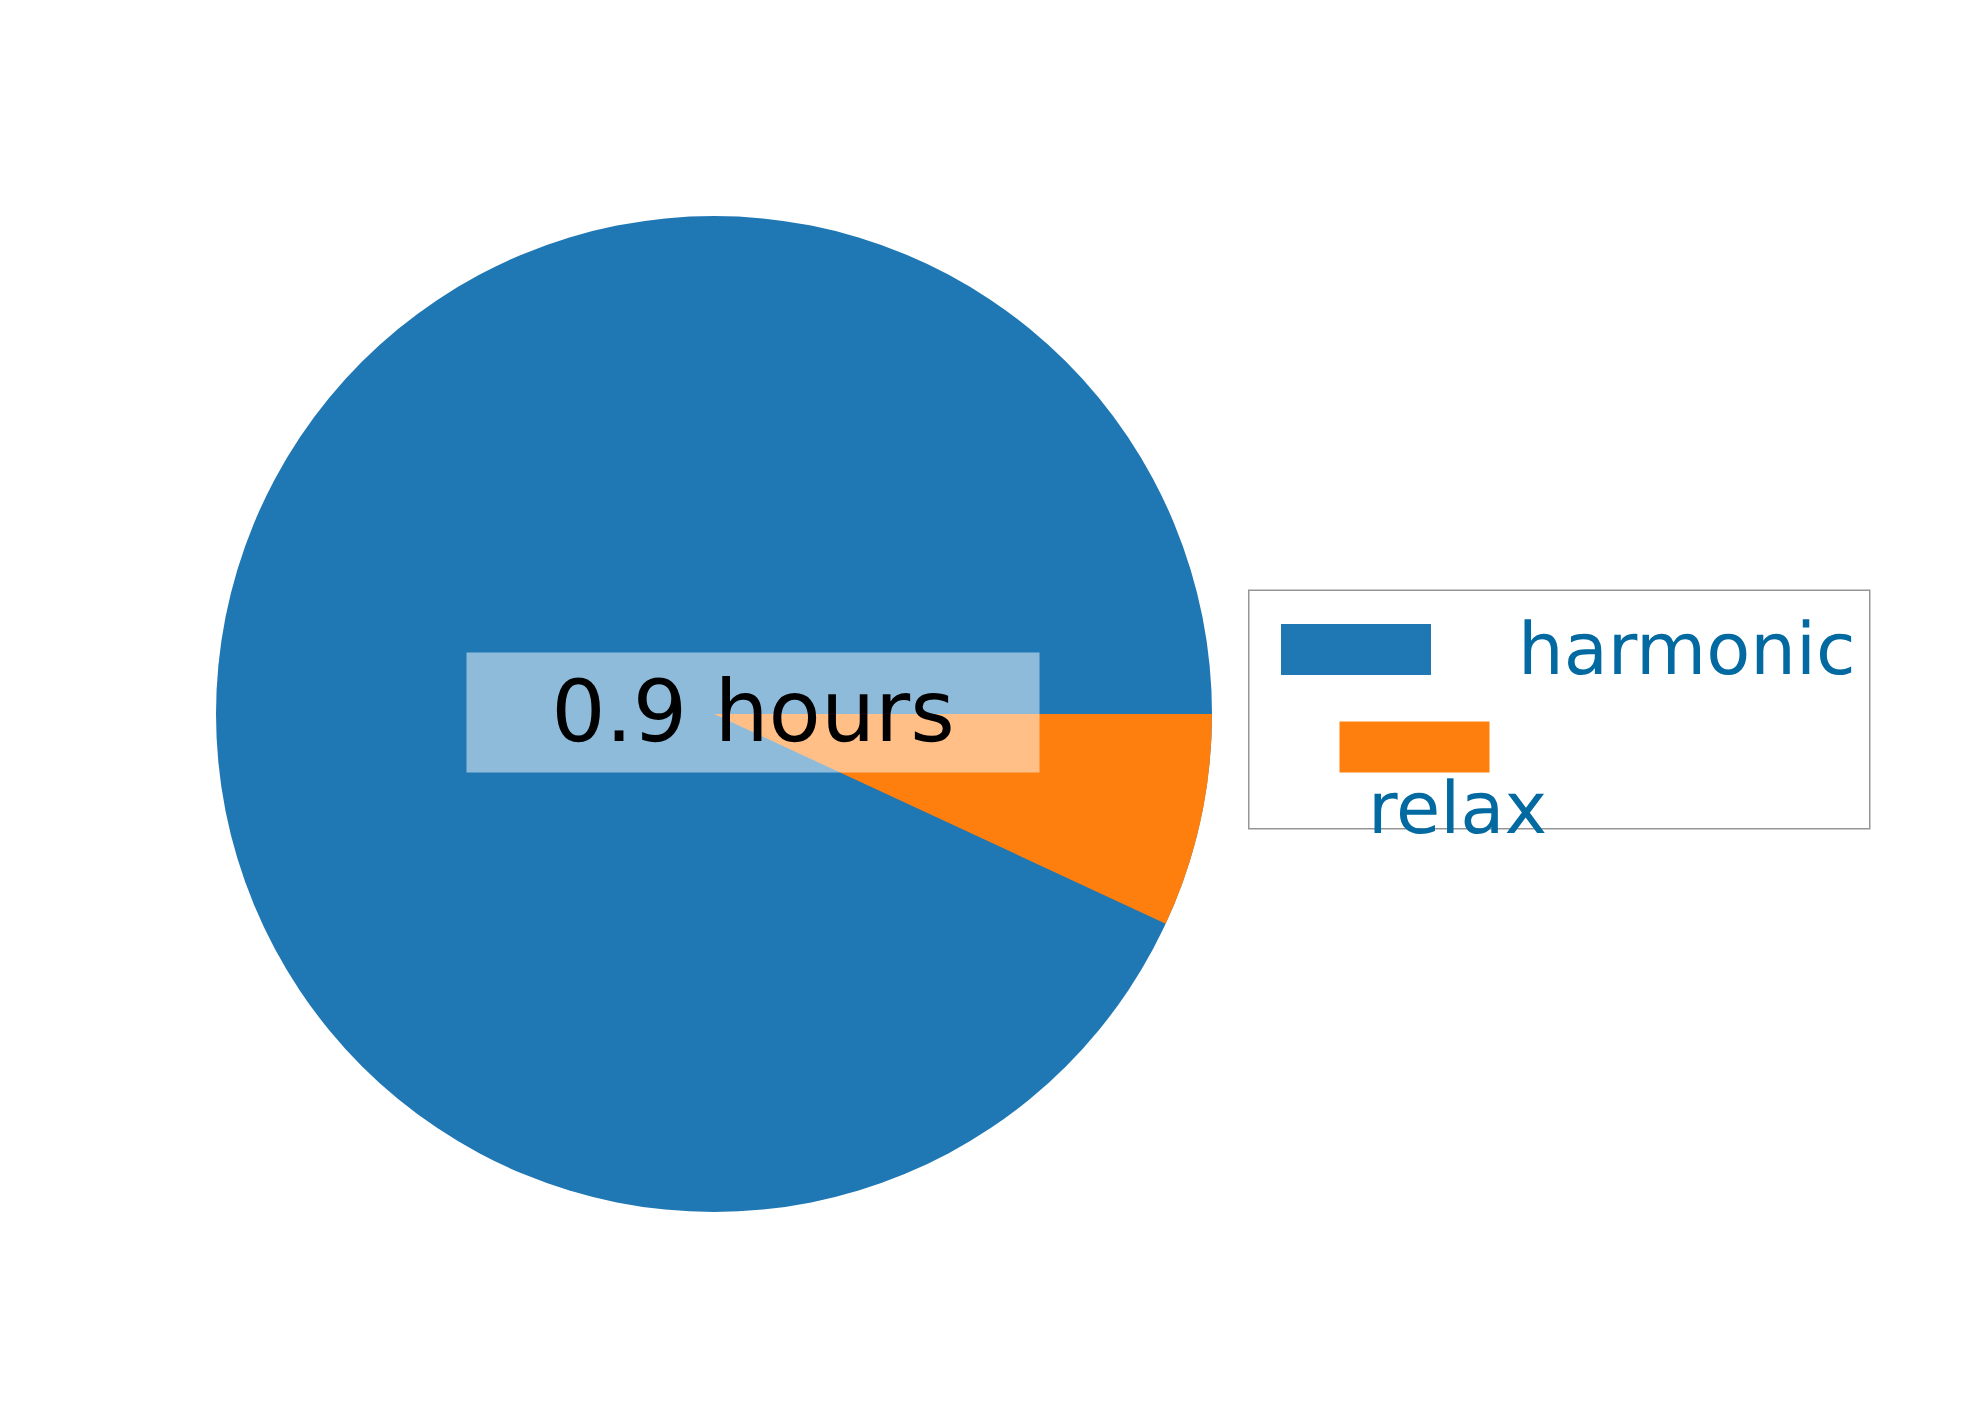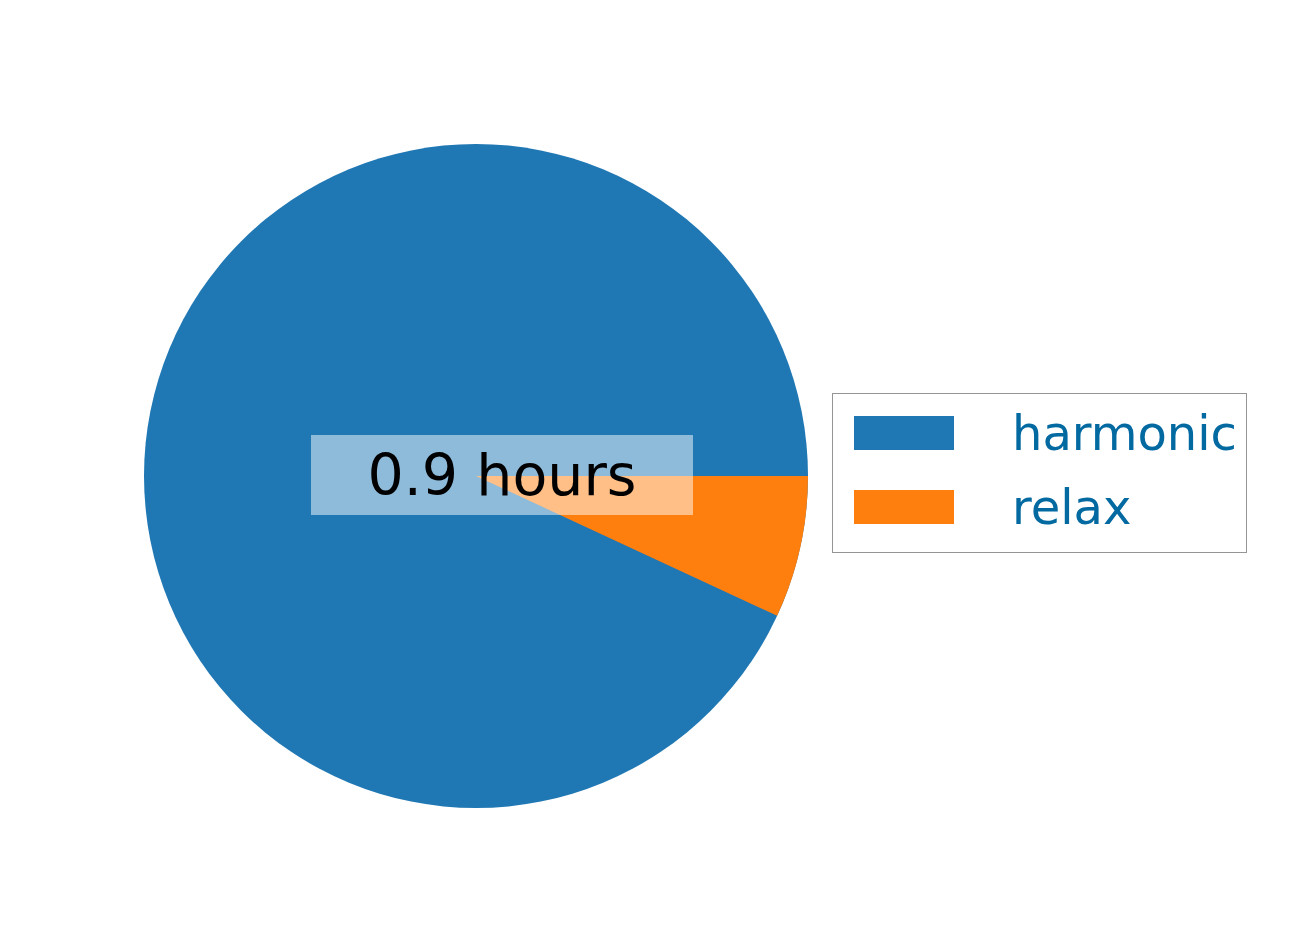--- a/index.html
+++ b/index.html
@@ -58,21 +58,21 @@
     padding: 0;
   }
   .legend-row {
     position: absolute;
     left: 21px;
     display: flex;
     align-items: center;
     height: 52px;
   }
   .legend-row.row-0 { top: 13px; }
-  .legend-row.row-1 { top: 87px; }
+  .legend-row.row-1 { top: 87px; flex-direction: column; }
   .legend-swatch {
     width: 100px;
     height: 34px;
     flex: 0 0 auto;
   }
   .legend-label {
     margin-left: 58px;
     font-size: 48px;
     line-height: 1;
     color: #0369a1;

